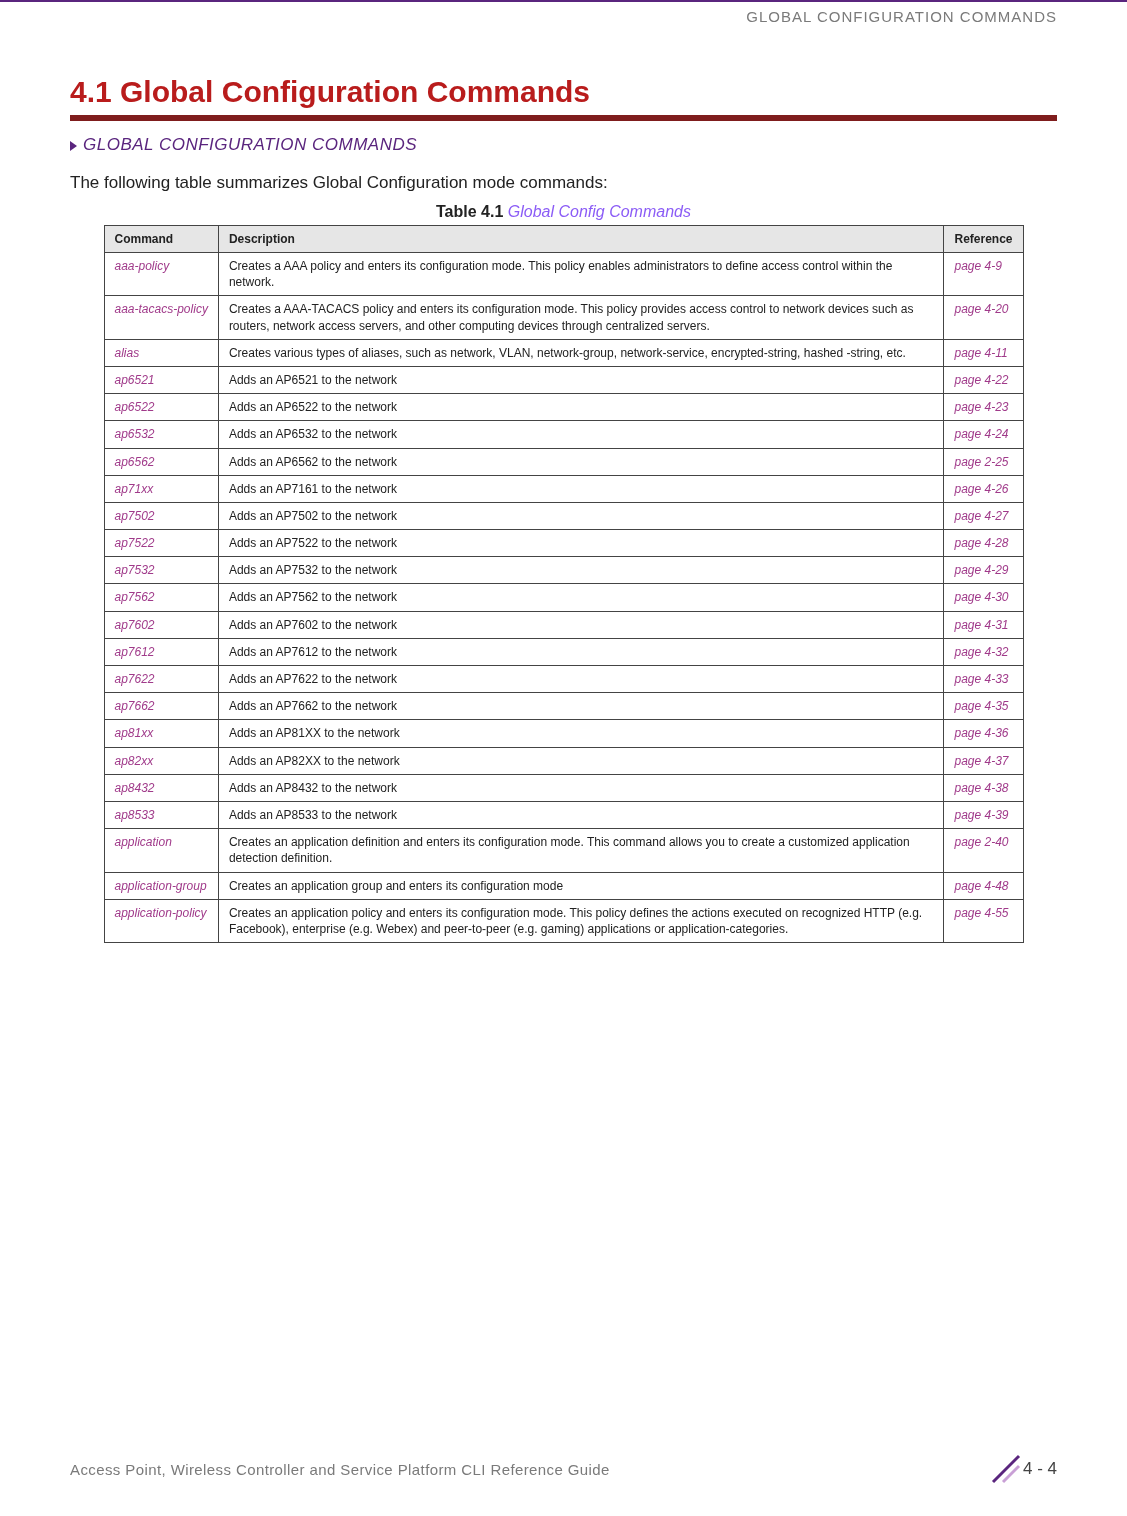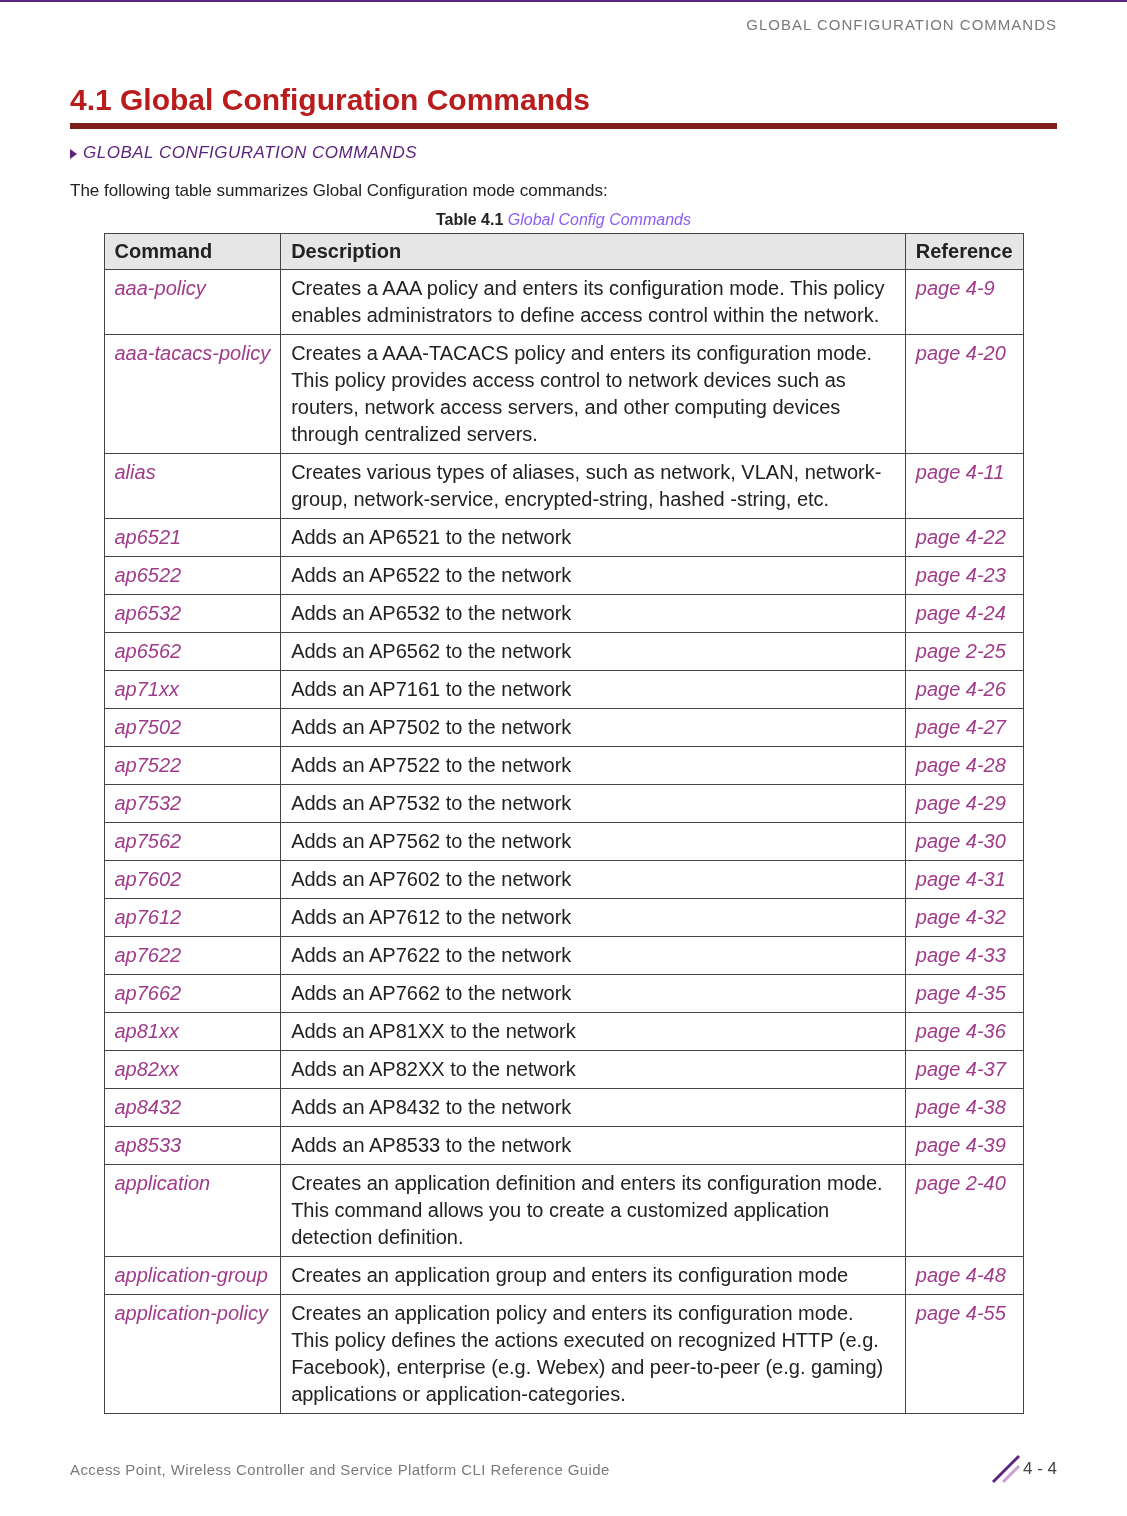--- a/index.html
+++ b/index.html
@@ -8,21 +8,21 @@
     background: #fff;
     font-family: "Segoe UI", Arial, sans-serif;
     color: #222;
     width: 1127px;
   }
   .page {
     position: relative;
     width: 1127px;
     height: 1516px;
     box-sizing: border-box;
-    padding: 8px 70px;
+    padding: 0 70px;
     border-top: 2px solid #5a257e;
   }
   .running-header {
     text-align: right;
     color: #7a7a7a;
     letter-spacing: 1px;
     font-size: 15px;
     padding-top: 6px;
     font-weight: 300;
   }
@@ -58,21 +58,21 @@
     text-align: center;
     font-size: 16px;
     margin-bottom: 4px;
   }
   .table-caption .tnum { font-weight: 700; }
   .table-caption .ttitle { font-style: italic; color:#8b5cf6; }
   table.commands {
     border-collapse: collapse;
     width: 920px;
     margin: 0 auto;
-    font-size: 20px;
+    font-size: 12px;
   }
   table.commands th {
     background: #e6e6e6;
     border: 1px solid #444;
     text-align: left;
     padding: 6px 10px;
     font-weight: 700;
   }
   table.commands td {
     border: 1px solid #444;

